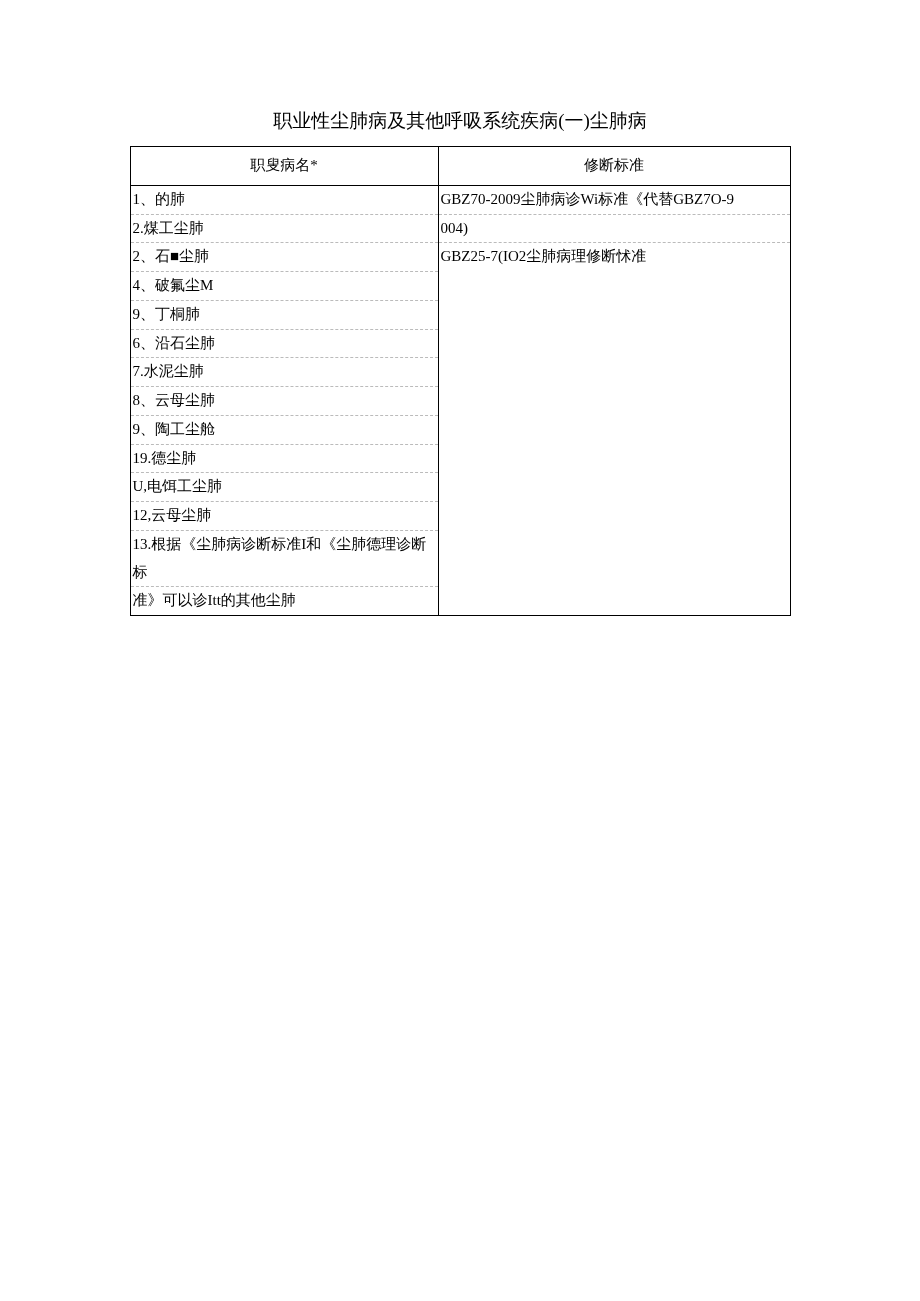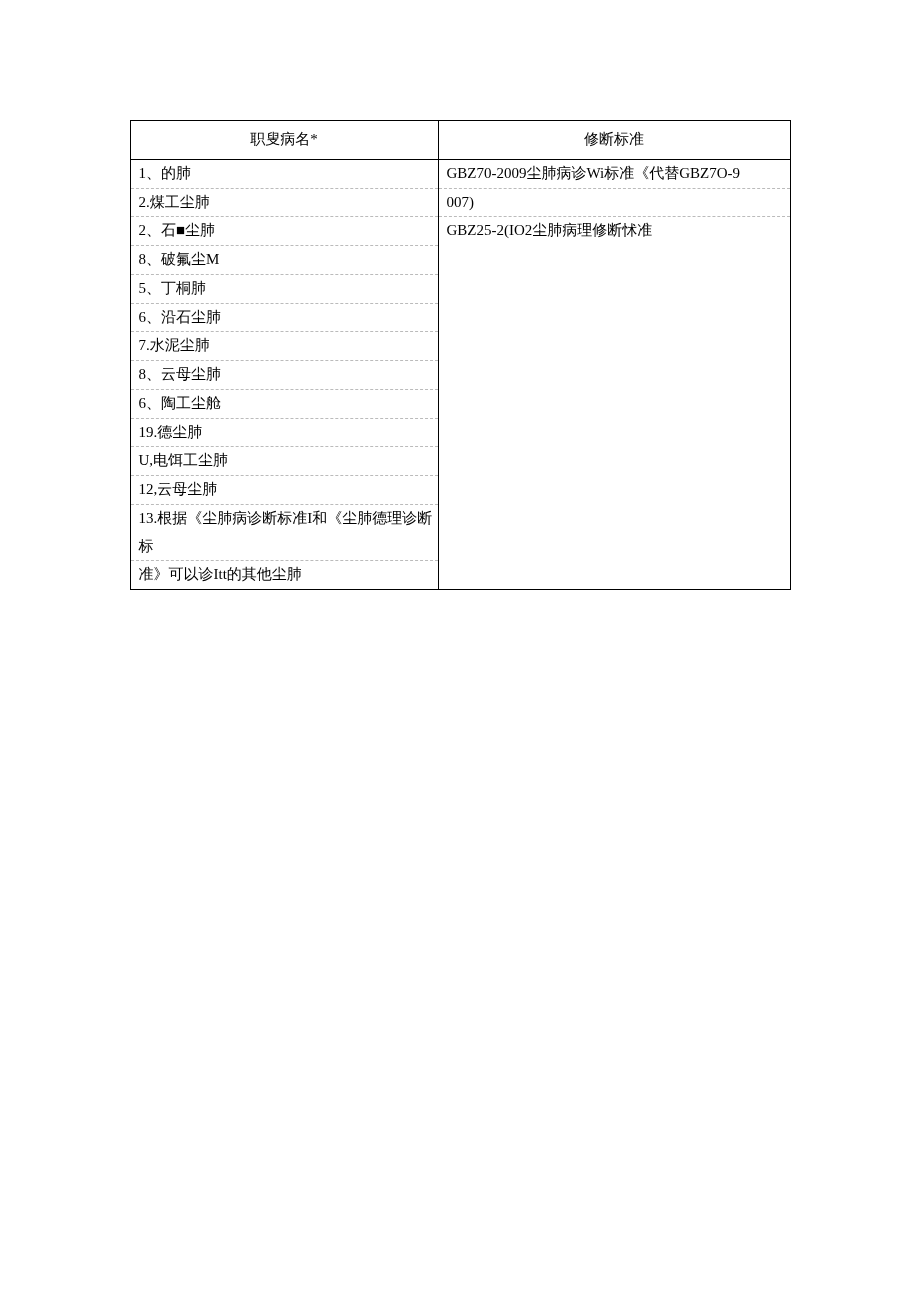--- a/index.html
+++ b/index.html
@@ -38,64 +38,65 @@
       font-weight: normal;
       text-align: center;
       padding: 5px 0;
       border-bottom-style: dashed;
       border-bottom-width: 1px;
     }
     col.left { width: 308px; }
     col.right { width: 352px; }
     .row-line {
       border-bottom: 1px dashed #bbb;
-      padding-left: 8px;
+      padding-left: 2px;
       padding-right: 2px;
     }
     .row-line.last {
       border-bottom: none;
     }
     td.body-cell {
       padding: 0;
     }
   </style>
 </head>
 <body>
 
 <div class="page">
+  <div class="title">职业性尘肺病及其他呼吸系统疾病(一)尘肺病</div>
   <table>
     <colgroup>
       <col class="left">
       <col class="right">
     </colgroup>
     <thead>
       <tr>
         <th>职叟病名*</th>
         <th>修断标准</th>
       </tr>
     </thead>
     <tbody>
       <tr>
         <td class="body-cell">
           <div class="row-line"><span>1、的肺</span></div>
           <div class="row-line"><span>2.煤工尘肺</span></div>
           <div class="row-line"><span>2、石■尘肺</span></div>
-          <div class="row-line"><span>8、破氟尘M</span></div>
-          <div class="row-line"><span>5、丁桐肺</span></div>
+          <div class="row-line"><span>4、破氟尘M</span></div>
+          <div class="row-line"><span>9、丁桐肺</span></div>
           <div class="row-line"><span>6、沿石尘肺</span></div>
           <div class="row-line"><span>7.水泥尘肺</span></div>
           <div class="row-line"><span>8、云母尘肺</span></div>
-          <div class="row-line"><span>6、陶工尘舱</span></div>
+          <div class="row-line"><span>9、陶工尘舱</span></div>
           <div class="row-line"><span>19.德尘肺</span></div>
           <div class="row-line"><span>U,电饵工尘肺</span></div>
           <div class="row-line"><span>12,云母尘肺</span></div>
           <div class="row-line"><span>13.根据《尘肺病诊断标准I和《尘肺德理诊断标</span></div>
           <div class="row-line last"><span>准》可以诊Itt的其他尘肺</span></div>
         </td>
         <td class="body-cell">
           <div class="row-line"><span>GBZ70-2009尘肺病诊Wi标准《代替GBZ7O-9</span></div>
-          <div class="row-line"><span>007)</span></div>
-          <div class="row-line last"><span>GBZ25-2(IO2尘肺病理修断怵准</span></div>
+          <div class="row-line"><span>004)</span></div>
+          <div class="row-line last"><span>GBZ25-7(IO2尘肺病理修断怵准</span></div>
         </td>
       </tr>
     </tbody>
   </table>
 </div>
 
 </body></html>

